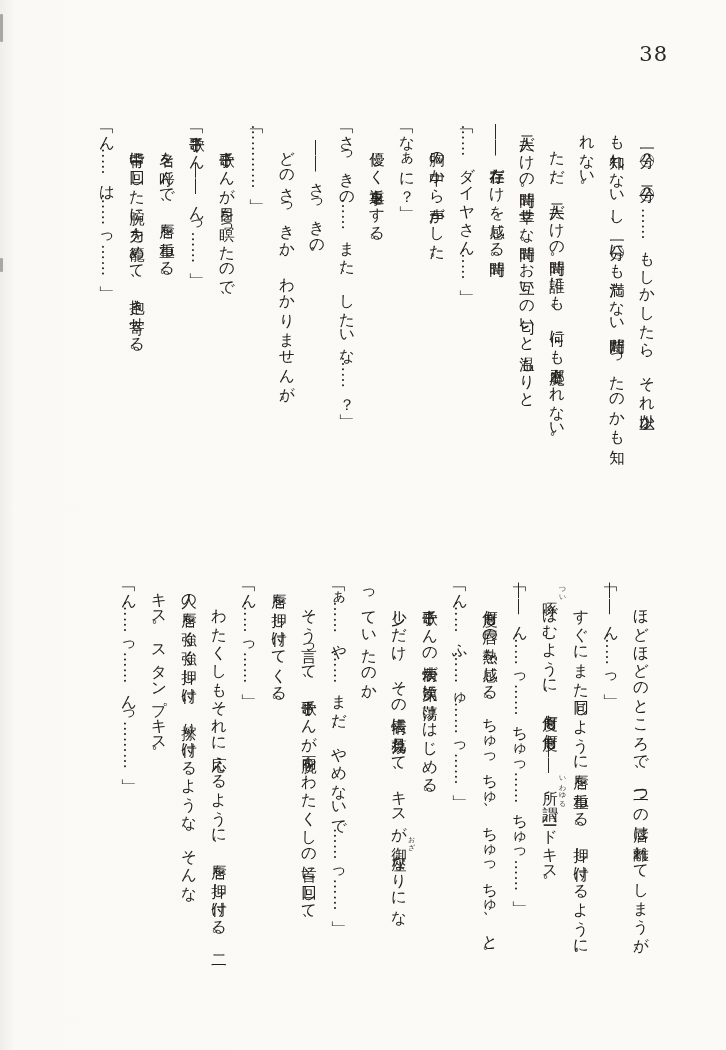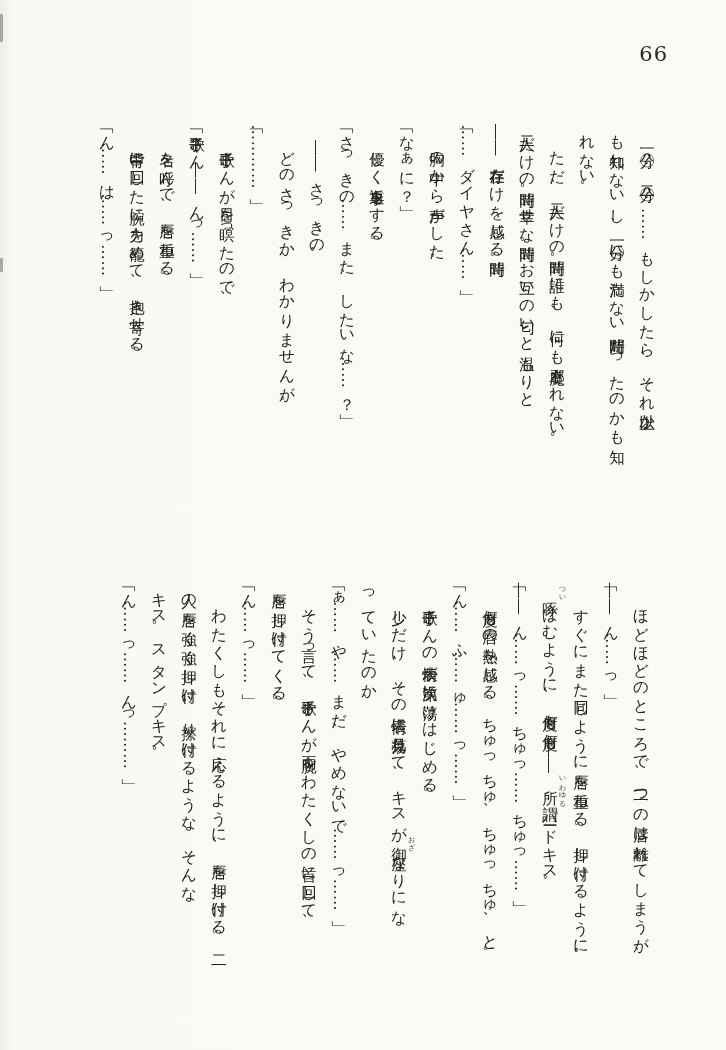--- a/index.html
+++ b/index.html
@@ -54,21 +54,21 @@
     opacity: 0.55;
     border-radius: 1px;
   }
   .edge-mark.one { top: 14px; height: 28px; }
   .edge-mark.two { top: 258px; height: 14px; }
 </style>
 </head>
 <body>
 
 <div class="page" style="color: rgb(33, 31, 28);">
-  <div class="page-number">66</div>
+  <div class="page-number">38</div>
 
   <div class="text-block upper" id="upper-block">
       <div class="line indent">一〇分？　二〇分？　……もしかしたら、それ以上か</div>
       <div class="line">も知れないし、一〇分にも満たない時間だったのかも知</div>
       <div class="line">れない。</div>
       <div class="line indent">ただ、二人だけの時間。誰にも、何にも邪魔されない。</div>
       <div class="line">二人だけの時間。幸せな時間。お互いの匂いと温もりと</div>
       <div class="line">――存在だけを感じる時間。</div>
       <div class="line">「……ダイヤさん……」</div>
       <div class="line indent">胸の中から声がした。</div>

